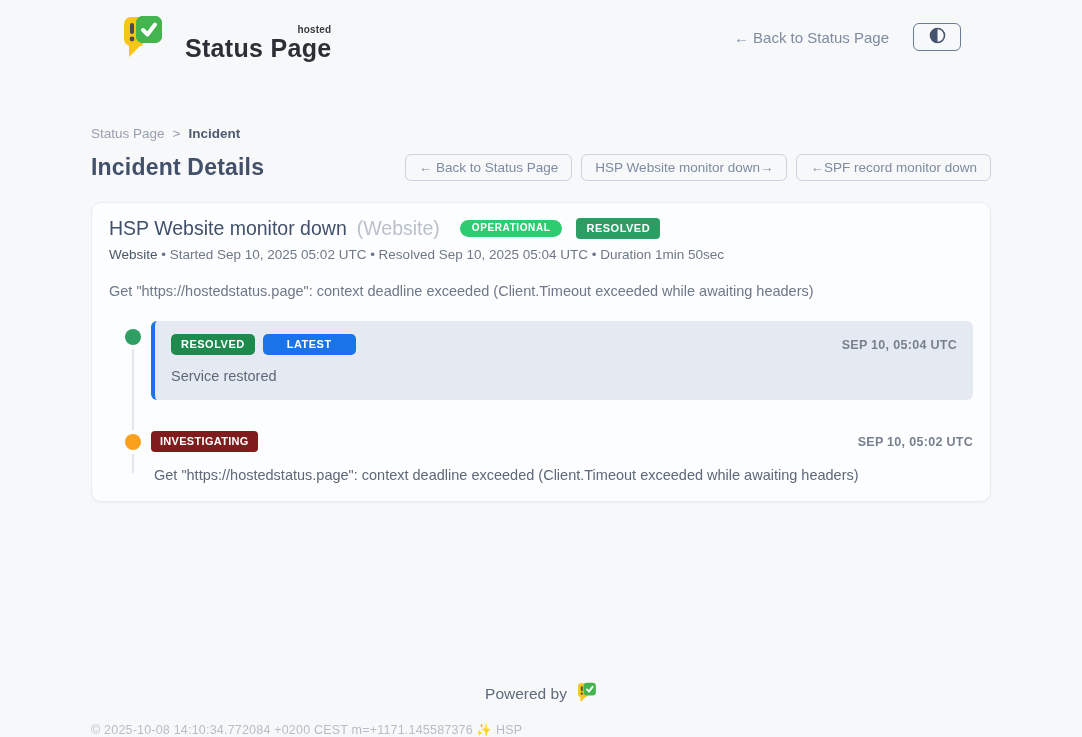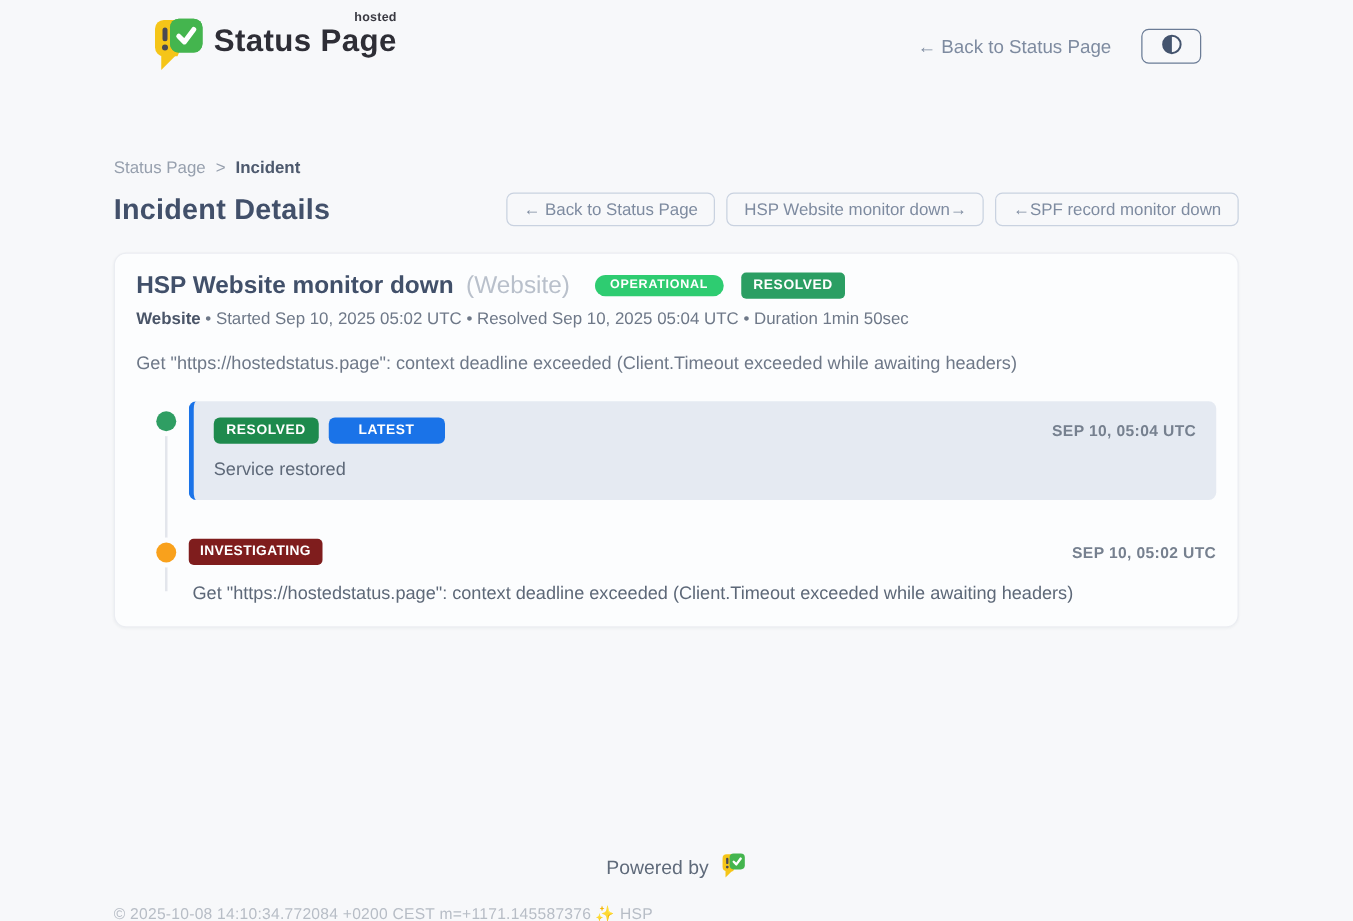--- a/index.html
+++ b/index.html
@@ -8,46 +8,46 @@
     min-height:737px;
     background:#f7f8fa;
     font-family:"Liberation Sans", sans-serif;
     color:#42506a;
     overflow-x:hidden;
   }
   .container { width:900px; margin:0 auto; }
 
   
   .topbar { width:900px; margin:14px auto 0; padding:0 30px; display:flex; align-items:center; justify-content:space-between; height:46px; }
-  .brand { display:flex; align-items:flex-start; gap:8px; }
+  .brand { display:flex; align-items:flex-end; gap:22px; }
   .brand-text-wrap { position:relative; padding-top:8px; }
   .brand-hosted { position:absolute; top:-2px; right:0; font-size:10px; font-weight:600; color:#3a3a42; letter-spacing:.2px; }
   .brand-name { font-size:25px; font-weight:700; color:#2e2e36; letter-spacing:.3px; }
   .top-right { display:flex; align-items:center; gap:24px; }
   .back-link { font-size:15px; color:#7e8ba0; text-decoration:none; cursor:pointer; }
   .theme-toggle { width:48px; height:28px; border:1px solid #64759187; border:1px solid #6b7c96; border-radius:6px; background:transparent; display:flex; align-items:center; justify-content:center; cursor:pointer; }
 
   
   .breadcrumb { margin-top:66px; font-size:13.5px; color:#97a0ae; display:flex; gap:8px; align-items:center; }
   .breadcrumb .crumb-current { color:#4e5a6e; font-weight:700; }
   .title-row { margin-top:13px; display:flex; align-items:center; justify-content:space-between; }
   h1.page-title { font-size:23px; font-weight:600; color:#42506a; letter-spacing:.2px; }
   .nav-buttons { display:flex; gap:9px; }
   .nav-btn { background:transparent; border:1px solid #c9d2e0; border-radius:6px; padding:5px 13px; font-size:13.5px; color:#7e8ba0; font-family:inherit; cursor:pointer; white-space:nowrap; }
 
   
   .card { margin-top:21px; background:#fcfdfe; border:1px solid #ebedf2; border-radius:10px; box-shadow:0 1px 2px rgba(30,40,60,.04); padding:14px 17px 18px; }
   .card-title-row { display:flex; align-items:center; gap:10px; flex-wrap:wrap; }
-  .incident-title { font-size:19.5px; font-weight:700; color:#41506a; }
+  .incident-title { font-size:19.5px; font-weight:400; color:#41506a; }
   .incident-component { font-size:19.5px; font-weight:400; color:#b9c0cb; }
   .badge { display:inline-block; color:#fff; font-weight:700; line-height:1; }
   .badge-operational { background:#2ecc71; font-size:10px; letter-spacing:.6px; padding:3px 12px 4px; border-radius:999px; margin-left:10px; }
   .badge-resolved-hdr { background:#2b9e63; font-size:11px; letter-spacing:.5px; padding:5px 10px; border-radius:4px; margin-left:4px; }
   .meta-line { margin-top:7px; font-size:13.5px; color:#6e7888; }
-  .meta-line b { color:#4a5568; font-weight:700; }
+  .meta-line b { color:#4a5568; font-weight:400; }
   .incident-desc { margin-top:21px; font-size:14.5px; color:#6e7888; }
 
   
   .timeline { margin-top:22px; position:relative; }
   .tl-connector { position:absolute; left:23px; top:16px; bottom:10px; width:2px; background:#e3e6ec; }
   .tl-entry { position:relative; padding-left:42px; }
   .tl-dot { position:absolute; left:16px; width:16px; height:16px; border-radius:50%; box-shadow:0 0 0 4px #fcfdfe; }
   .tl-dot.green { background:#2f9e63; top:8px; }
   .tl-dot.orange { background:#f9a11c; top:3px; }
   .tl-box { background:#e5eaf2; border-left:4px solid #1a73e8; border-radius:6px; padding:13px 16px 16px; }

